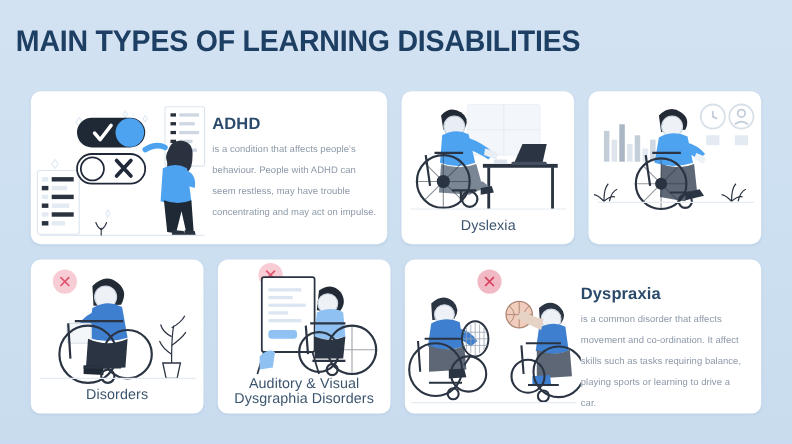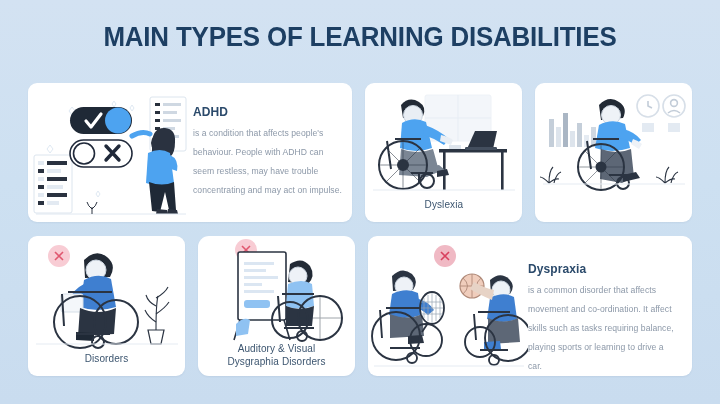--- a/index.html
+++ b/index.html
@@ -11,21 +11,20 @@
   }
   #poster {
     position: relative;
     width: 720px; height: 404px;
     background: linear-gradient(180deg,#d3e2f2 0%,#cde0f1 45%,#c9dcef 100%);
   }
 
   
   .title-wrap {
     position: absolute; left: 0; top: 22px; width: 720px;
-    text-align: center;
   }
   .title {
     font-size: 27px;
     font-weight: bold;
     letter-spacing: -0.2px;
     color: #1d3f63;
     font-family: "Liberation Sans", sans-serif;
     transform: scaleX(0.96);
     white-space: nowrap;
   }
@@ -41,38 +40,38 @@
     overflow: hidden;
     box-shadow: 0 1px 2px rgba(40,70,110,0.07);
   }
   .row1 .card { height: 139px; }
   .row2 .card { height: 140px; }
 
   .card-adhd { width: 325px; display: flex; align-items: center; }
   .card-dyslexia { width: 157px; }
   .card-dyscalculia { width: 157px; }
   .card-dysgraphia { width: 157px; }
-  .card-auditory { width: 157px; border-radius: 11px; }
+  .card-auditory { width: 157px; }
   .card-dyspraxia { width: 324px; display: flex; align-items: flex-end; }
 
   
   .txt { width: 160px; padding-right: 10px; }
   .txt h2 {
-    font-size: 12px; font-weight: bold; color: #2b4a6b;
+    font-size: 15px; font-weight: bold; color: #2b4a6b;
     margin-bottom: 5px; letter-spacing: 0.1px;
   }
   .txt p {
     font-size: 8.6px; line-height: 19px; color: #8c98a8;
     letter-spacing: 0.05px;
   }
   .art { position: relative; flex: 0 0 auto; }
 
   .caption {
     position: absolute; left: 0; right: 0; bottom: 11px;
-    text-align: center; font-size: 10px; color: #3c556f;
+    text-align: center; font-size: 13px; color: #3c556f;
     line-height: 12.5px; letter-spacing: 0.1px;
   }
   .caption.two-line { bottom: 8px; }
 
   svg { display: block; }
 </style>
 </head>
 <body>
 
 <div id="poster">

